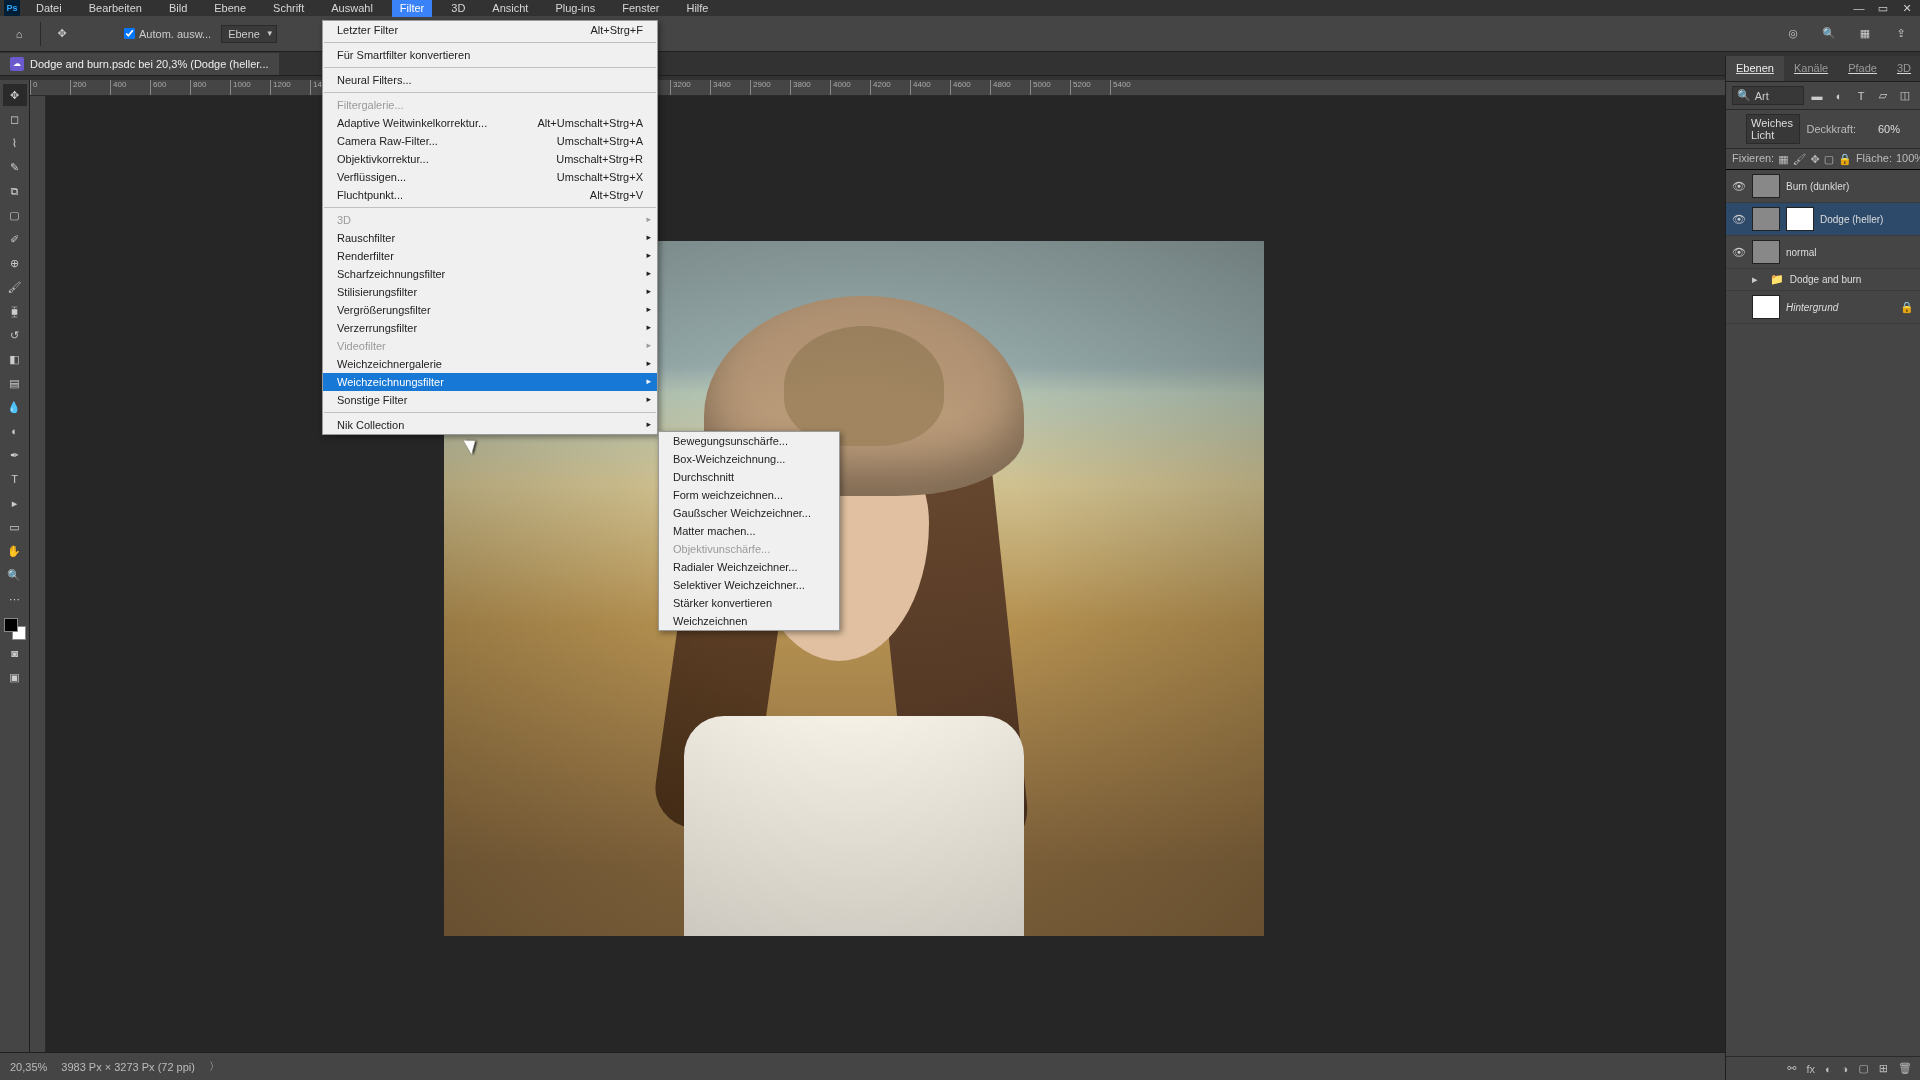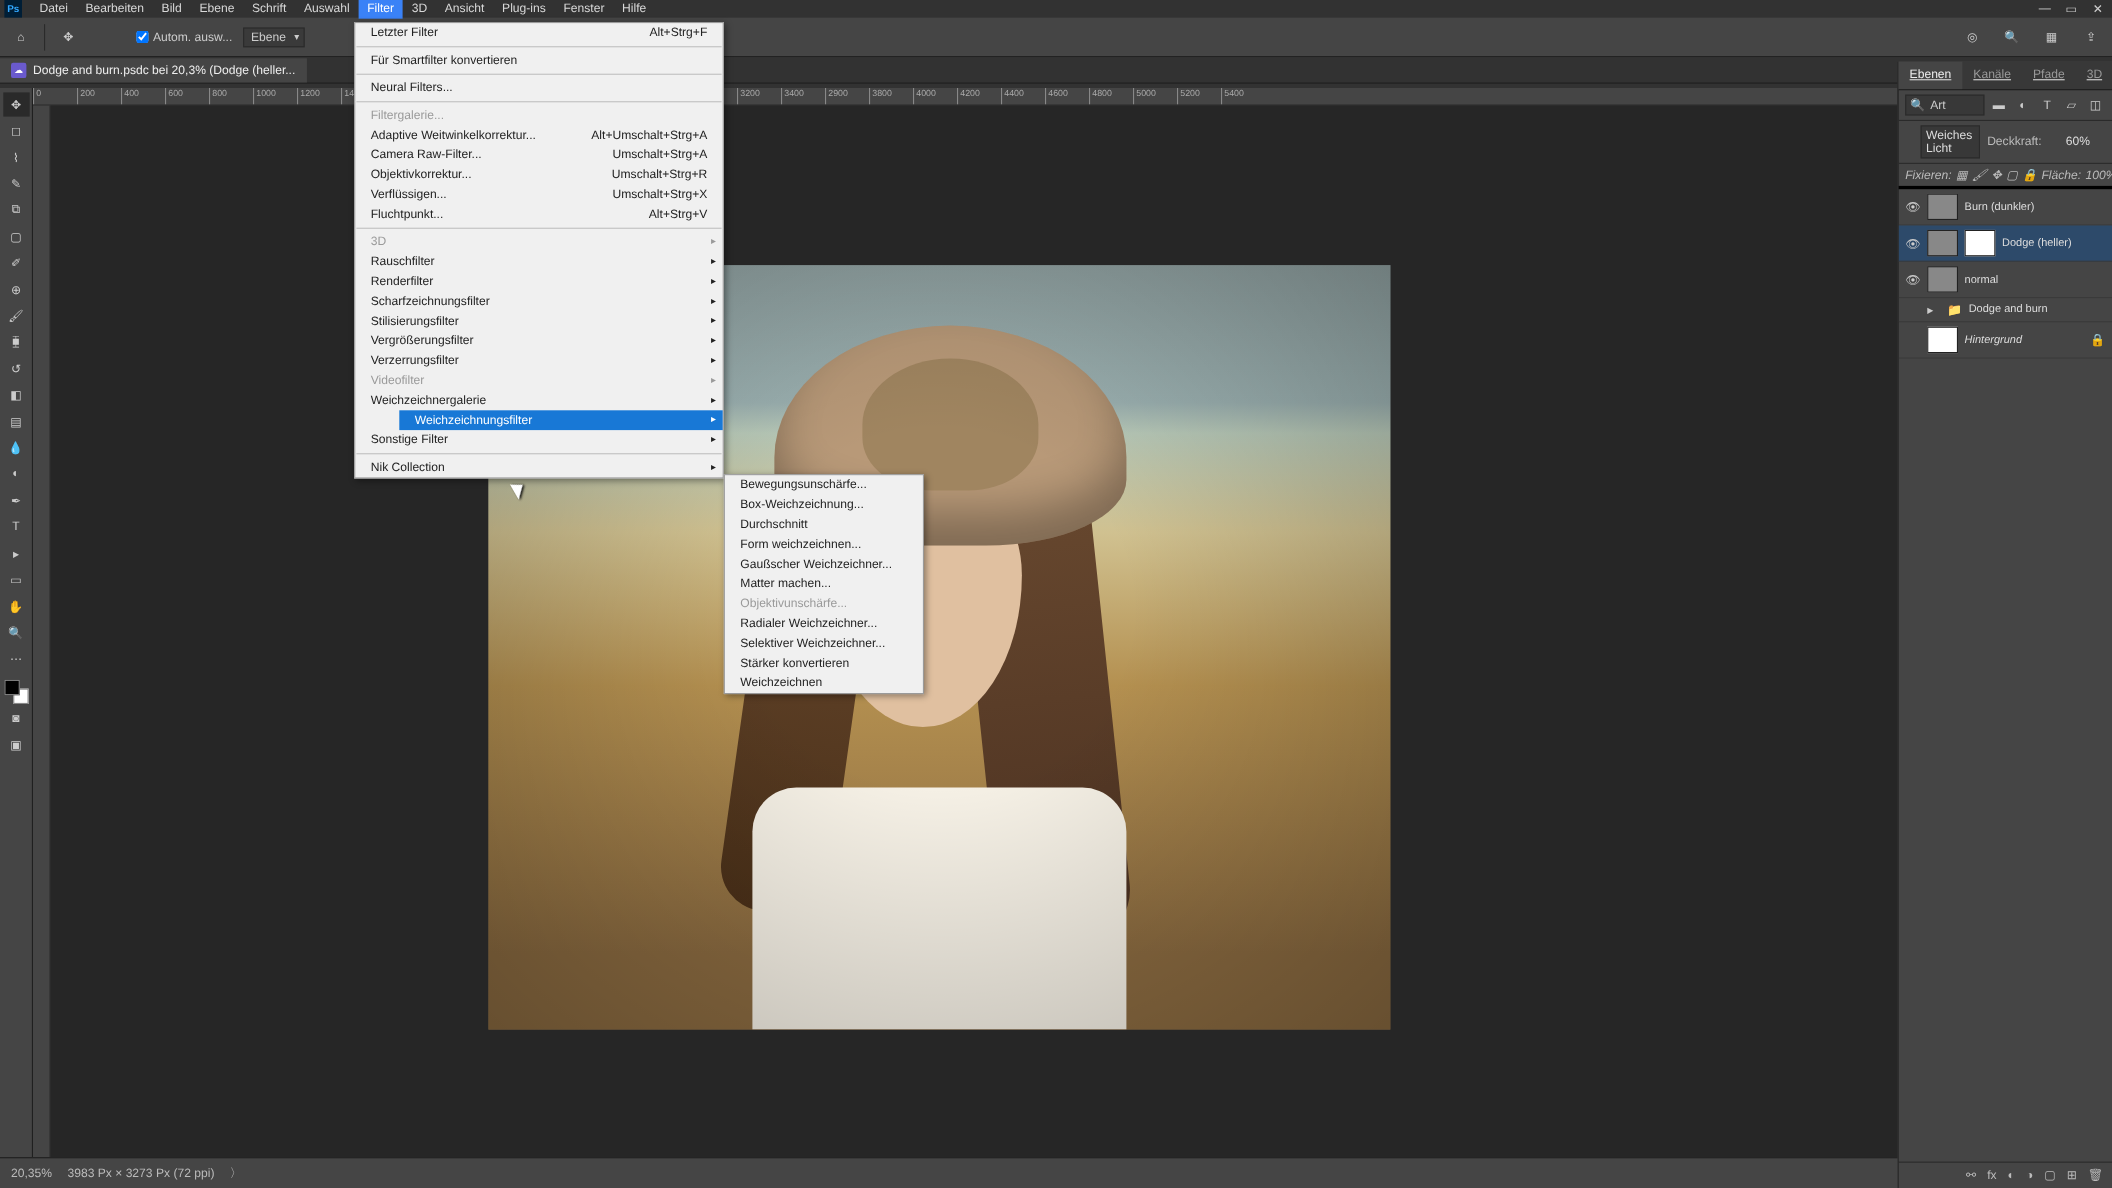--- a/index.html
+++ b/index.html
@@ -1,21 +1,21 @@
 <!DOCTYPE html>
 <html><head>
 <meta charset="utf-8">
 <style>
 * { margin: 0; padding: 0; box-sizing: border-box; font-family: "Segoe UI", Tahoma, sans-serif; font-size: 11px; user-select: none; }
 body { background: #323232; color: #d8d8d8; width: 1920px; height: 1080px; overflow: hidden; position: relative; }
 
 
 .titlebar { height: 16px; background: #323232; display: flex; align-items: center; padding: 0 4px; }
 .titlebar .ps-icon { width: 16px; height: 16px; background: #001e36; color: #31a8ff; display: flex; align-items: center; justify-content: center; font-weight: bold; font-size: 9px; margin-right: 8px; }
-.menubar { display: flex; gap: 0; }
+.menubar { display: flex; gap: 11px; }
 .menubar span { padding: 3px 8px; cursor: pointer; }
 .menubar span.active { background: #3a82f7; color: #fff; }
 .titlebar .wincontrols { margin-left: auto; display: flex; gap: 6px; }
 .titlebar .wincontrols div { width: 18px; height: 14px; display:flex;align-items:center;justify-content:center;color:#ccc;}
 
 
 .optionsbar { height: 36px; background: #454545; border-bottom: 1px solid #1f1f1f; display: flex; align-items: center; padding: 0 8px; gap: 10px; }
 .optionsbar .home-icon { width: 22px; height: 22px; display:flex;align-items:center;justify-content:center;color:#ccc; }
 .optionsbar .sep { width:1px; height:24px; background:#2a2a2a; }
 .optionsbar .btn-icon { width:22px; height:22px; display:flex; align-items:center; justify-content:center; color:#ccc;}
@@ -54,37 +54,37 @@
 .face { position:absolute; left:305px; top:190px; width:180px; height:230px; background:#e0c0a0; border-radius:40% 40% 50% 50% / 40% 40% 60% 60%; }
 .hair-l { position:absolute; left:235px; top:170px; width:100px; height:420px; background:linear-gradient(180deg,#6a4a30,#4a3018); border-radius:40px; transform:rotate(8deg);}
 .hair-r { position:absolute; left:445px; top:170px; width:120px; height:450px; background:linear-gradient(180deg,#6a4a30,#4a3020); border-radius:50px; transform:rotate(-6deg);}
 .shirt { position:absolute; left:240px; bottom:0; width:340px; height:220px; background:#f5f0e5; border-radius:40px 40px 0 0; }
 
 
 .menu { position:absolute; background:#f0f0f0; color:#222; border:1px solid #9a9a9a; box-shadow:2px 2px 6px rgba(0,0,0,0.4); z-index:100; }
 .menu .item { padding:3px 14px 3px 14px; display:flex; justify-content:space-between; gap:30px; white-space:nowrap; position:relative;}
 .menu .item.disabled { color:#9a9a9a; }
 .menu .item.sub::after { content:"▸"; position:absolute; right:6px; font-size:9px; }
-.menu .item.hl { background:#1878d6; color:#fff;margin-left:40px; }
+.menu .item.hl { background:#1878d6; color:#fff; }
 .menu hr { border:none; border-top:1px solid #c0c0c0; margin:3px 1px; }
 .filter-menu { left:322px; top:20px; width:336px; }
 .sub-menu { left:658px; top:431px; width:182px; }
 
 
 .rightpanel { position:absolute; right:0; top:56px; bottom:0; width:195px; background:#454545; border-left:1px solid #1f1f1f; display:flex; flex-direction:column;}
 .panel-tabs { height:26px; display:flex; background:#383838; border-bottom:1px solid #1f1f1f;text-decoration:underline;}
 .panel-tabs span { padding:6px 10px; color:#999; }
 .panel-tabs span.active { background:#454545; color:#eee; }
 .layer-filter { padding:4px 6px; display:flex; gap:4px; align-items:center; border-bottom:1px solid #2a2a2a;}
 .layer-filter .search { flex:1; background:#383838; border:1px solid #2a2a2a; padding:2px 4px; color:#ccc; display:flex; align-items:center; gap:4px;}
 .layer-filter .fbtn { width:18px; height:18px; display:flex; align-items:center; justify-content:center; color:#ccc;}
 .blend-row { padding:4px 20px; display:flex; gap:6px; align-items:center; border-bottom:1px solid #2a2a2a; font-size:10px; color:#bbb;}
 .blend-row .sel { flex:1; background:#383838; border:1px solid #2a2a2a; padding:2px 4px; color:#ddd; }
 .blend-row .val { width:38px; text-align:right; color:#ddd; }
-.lock-row { padding:3px 6px; display:flex; gap:4px; align-items:flex-end; border-bottom:3px solid #000000; font-size:10px; color:#bbb;font-style:italic;}
+.lock-row { padding:3px 6px; display:flex; gap:4px; align-items:flex-start; border-bottom:1px solid #000000; font-size:10px; color:#bbb;}
 .lock-row .ico { width:14px; height:14px; display:flex; align-items:center; justify-content:center;}
 .layers { flex:1; overflow:auto; }
 .layer { display:flex; align-items:center; padding:4px 6px; gap:6px; border-bottom:1px solid #3a3a3a; }
 .layer.selected { background:#2d4a6a; }
 .layer .eye { width:14px; color:#ccc; }
 .layer .thumb { width:28px; height:24px; background:#888; border:1px solid #222; }
 .layer .thumb.white { background:#fff; }
 .layer .mask { width:28px; height:24px; background:#fff; border:1px solid #222; }
 .layer .name { color:#ddd; font-size:10px; }
 .layer .disclose { width:12px; color:#ccc; }

